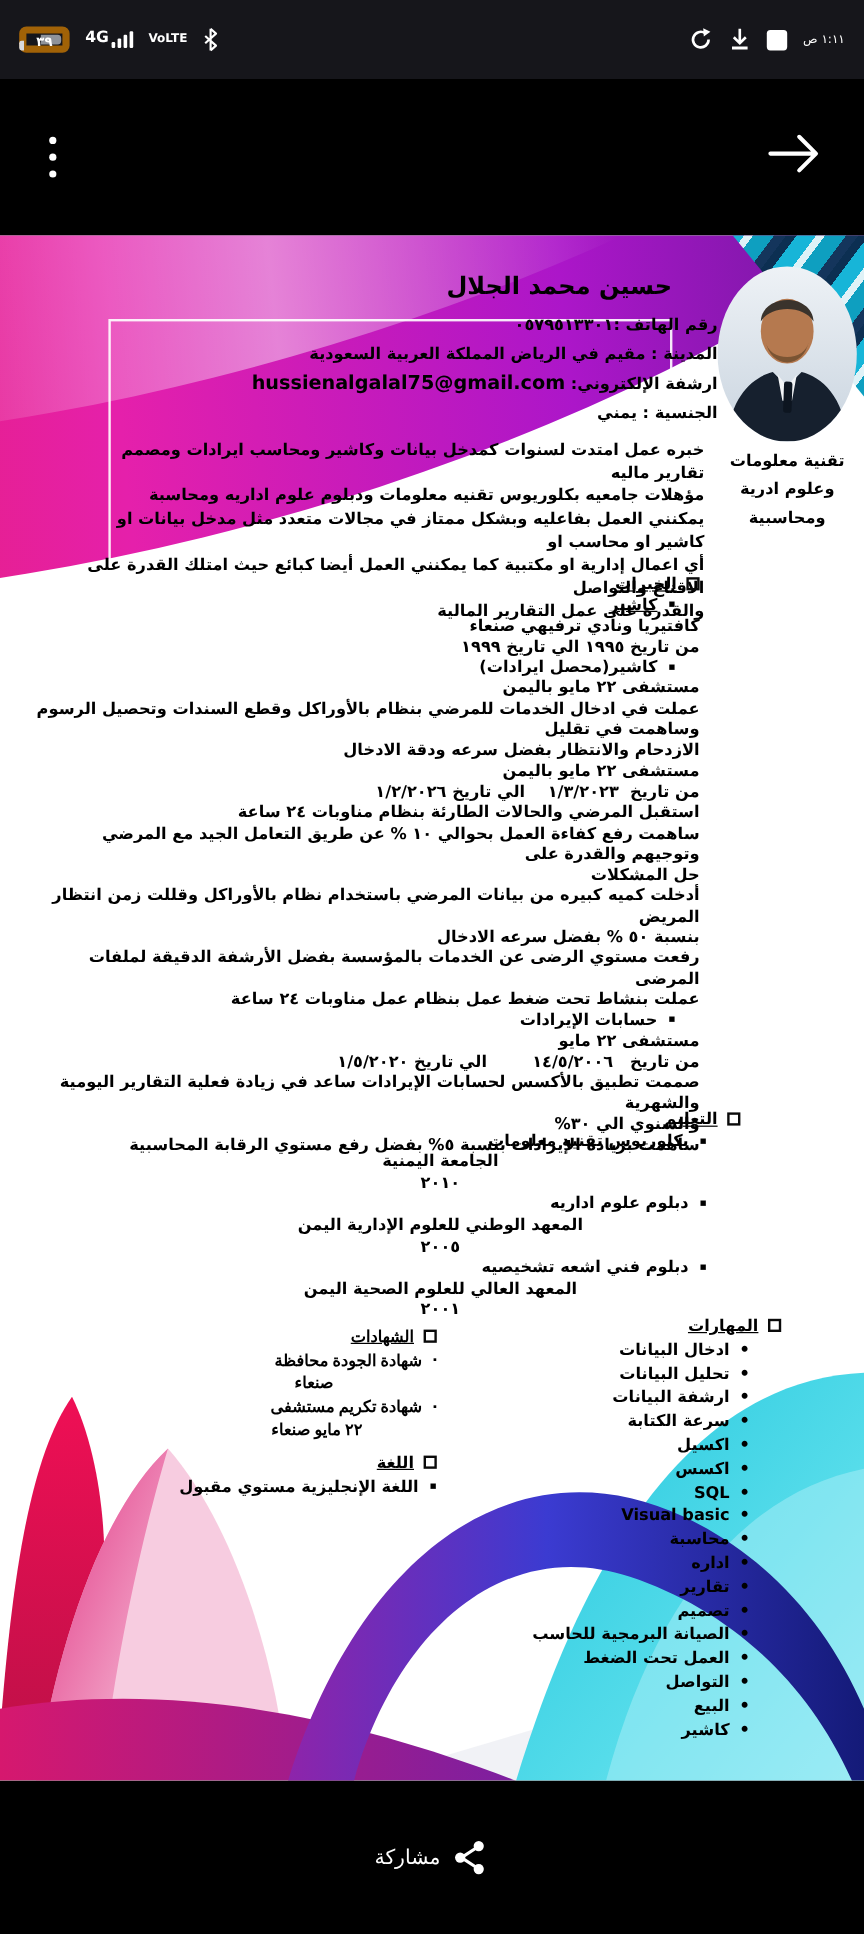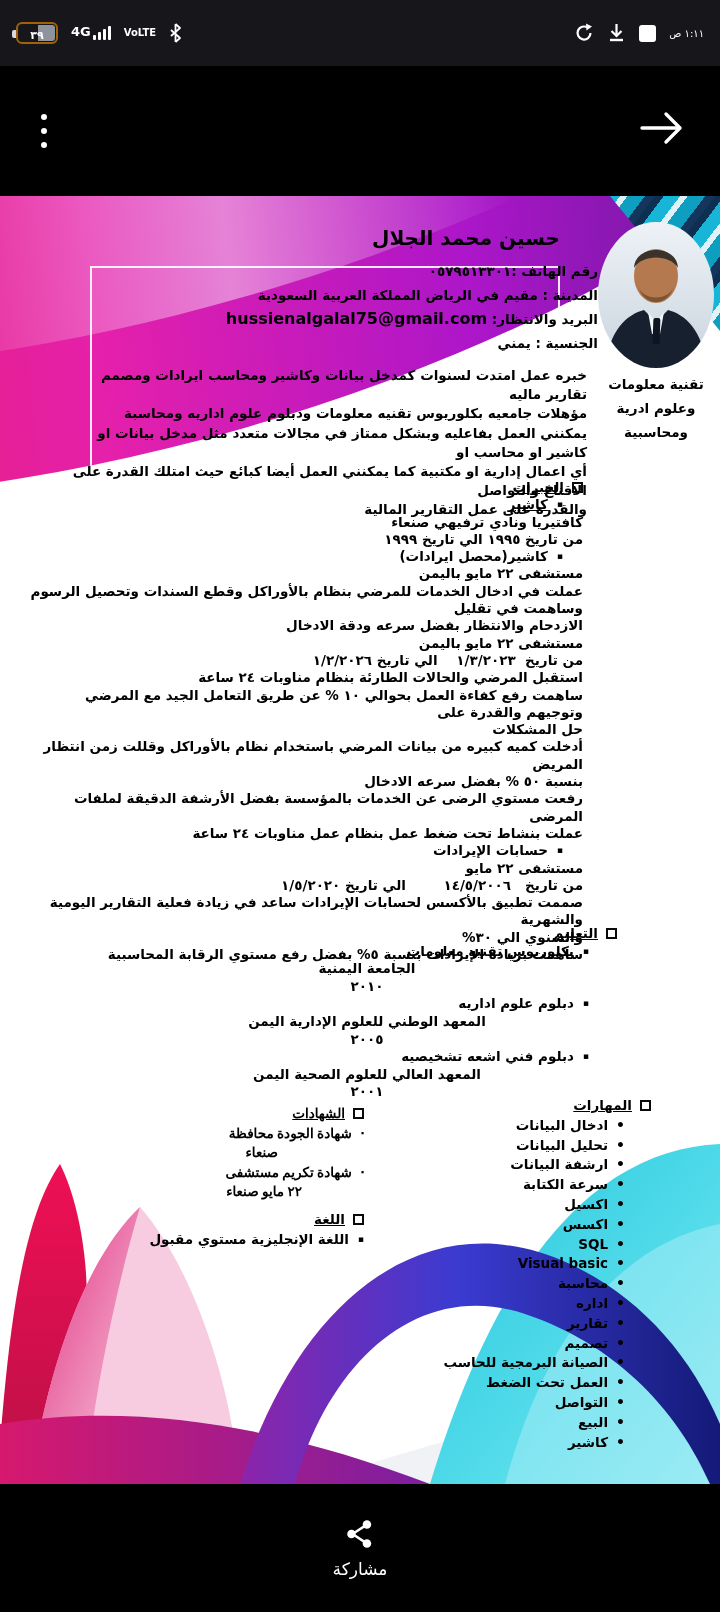--- a/index.html
+++ b/index.html
@@ -7,22 +7,22 @@
     --accent-magenta:#e81f63; --accent-purple:#7b1fa2; --accent-blue:#3b3bd1; --accent-teal:#2bd1e2;
   }
   *{margin:0;padding:0;box-sizing:border-box;}
   html,body{width:720px;height:1612px;}
   body{position:relative;background:#000;font-family:"DejaVu Sans",sans-serif;overflow:hidden;}
 
   
   .status-bar{position:absolute;top:0;left:0;width:720px;height:66px;background:var(--status-bg);
     direction:ltr;display:flex;align-items:center;justify-content:space-between;padding:0 16px;color:#fff;z-index:10;}
   .sb-group{display:flex;align-items:center;gap:13px;}
-  .battery{position:relative;width:42px;height:22px;border:2px solid #a16207;border-radius:6px;
-    display:flex;align-items:flex-end;justify-content:center;}
+  .battery{position:relative;width:42px;height:22px;border:6px solid #a16207;border-radius:6px;
+    display:flex;align-items:flex-start;justify-content:center;}
   .battery::before{content:"";position:absolute;left:-6px;top:6px;width:4px;height:8px;background:#d8d9dd;border-radius:2px 0 0 2px;}
   .bat-fill{position:absolute;right:1px;top:1px;bottom:1px;width:17px;background:#8f939b;border-radius:0 3px 3px 0;}
   .bat-num{position:relative;z-index:1;font-size:11px;font-weight:bold;}
   .net{display:flex;align-items:flex-end;gap:2px;}
   .net-4g{font-size:13px;font-weight:bold;align-self:flex-start;line-height:12px;}
   .bars{display:flex;align-items:flex-end;gap:2px;}
   .bars i{display:block;width:3px;background:#fff;border-radius:1px;}
   .bars i:nth-child(1){height:5px}.bars i:nth-child(2){height:8px}
   .bars i:nth-child(3){height:11px}.bars i:nth-child(4){height:14px}
   .volte{display:flex;flex-direction:row;font-size:10px;font-weight:bold;line-height:10px;}
@@ -85,21 +85,21 @@
   .ln.c{text-align:center;}
   .ln.d{white-space:pre;}
   .ln.t2{padding-right:86px;}
   .ln.t3{padding-right:62px;}
   .sk{display:block;padding-right:26px;}
   .sk::before{content:"•";font-size:14px;margin-left:8px;}
 
   
   .footer{position:absolute;top:1484px;left:0;width:720px;height:128px;background:var(--bar-bg);z-index:10;
     display:flex;align-items:center;justify-content:center;}
-  .share-btn{background:none;border:none;color:#fff;display:flex;flex-direction:column;align-items:center;gap:9px;cursor:pointer;}
+  .share-btn{background:none;border:none;color:#fff;display:flex;flex-direction:row;align-items:center;gap:9px;cursor:pointer;}
   .share-label{font-size:17px;color:#fff;font-family:"DejaVu Sans",sans-serif;}
 </style>
 </head>
 <body>
 
 <div class="status-bar">
   <div class="sb-group">
     <div class="battery">
       <i class="bat-fill"></i>
       <span class="bat-num">٣٩</span>
@@ -210,21 +210,21 @@
       <rect x="55" y="96" width="7" height="26" rx="2" fill="#0d1520" transform="rotate(2 58 108)"></rect>
     </svg>
   </div>
 
   <div class="cv-name">حسين محمد الجلال</div>
 
   <div class="contact">
     <div>رقم الهاتف :٠٥٧٩٥١٣٣٠١</div>
     <div>المدينة : مقيم في الرياض المملكة العربية السعودية</div>
     <div>
-      <span>البريد والانتظار:</span>
+      <span>ارشفة الإلكتروني:</span>
       <span class="email" dir="ltr">hussienalgalal75@gmail.com</span>
     </div>
     <div>الجنسية : يمني</div>
   </div>
 
   <div class="caption">
 
   <div>تقنية معلومات</div>
       <div>وعلوم ادرية</div>
       <div>ومحاسبية</div>

